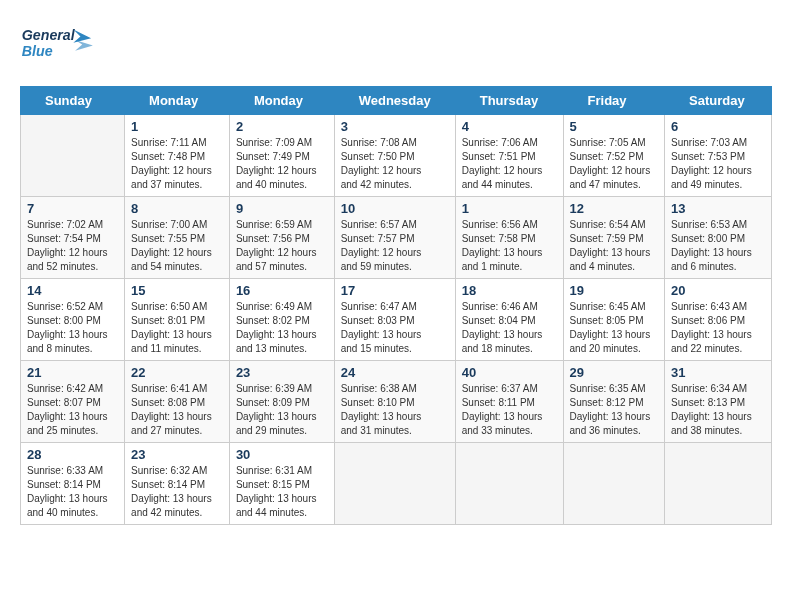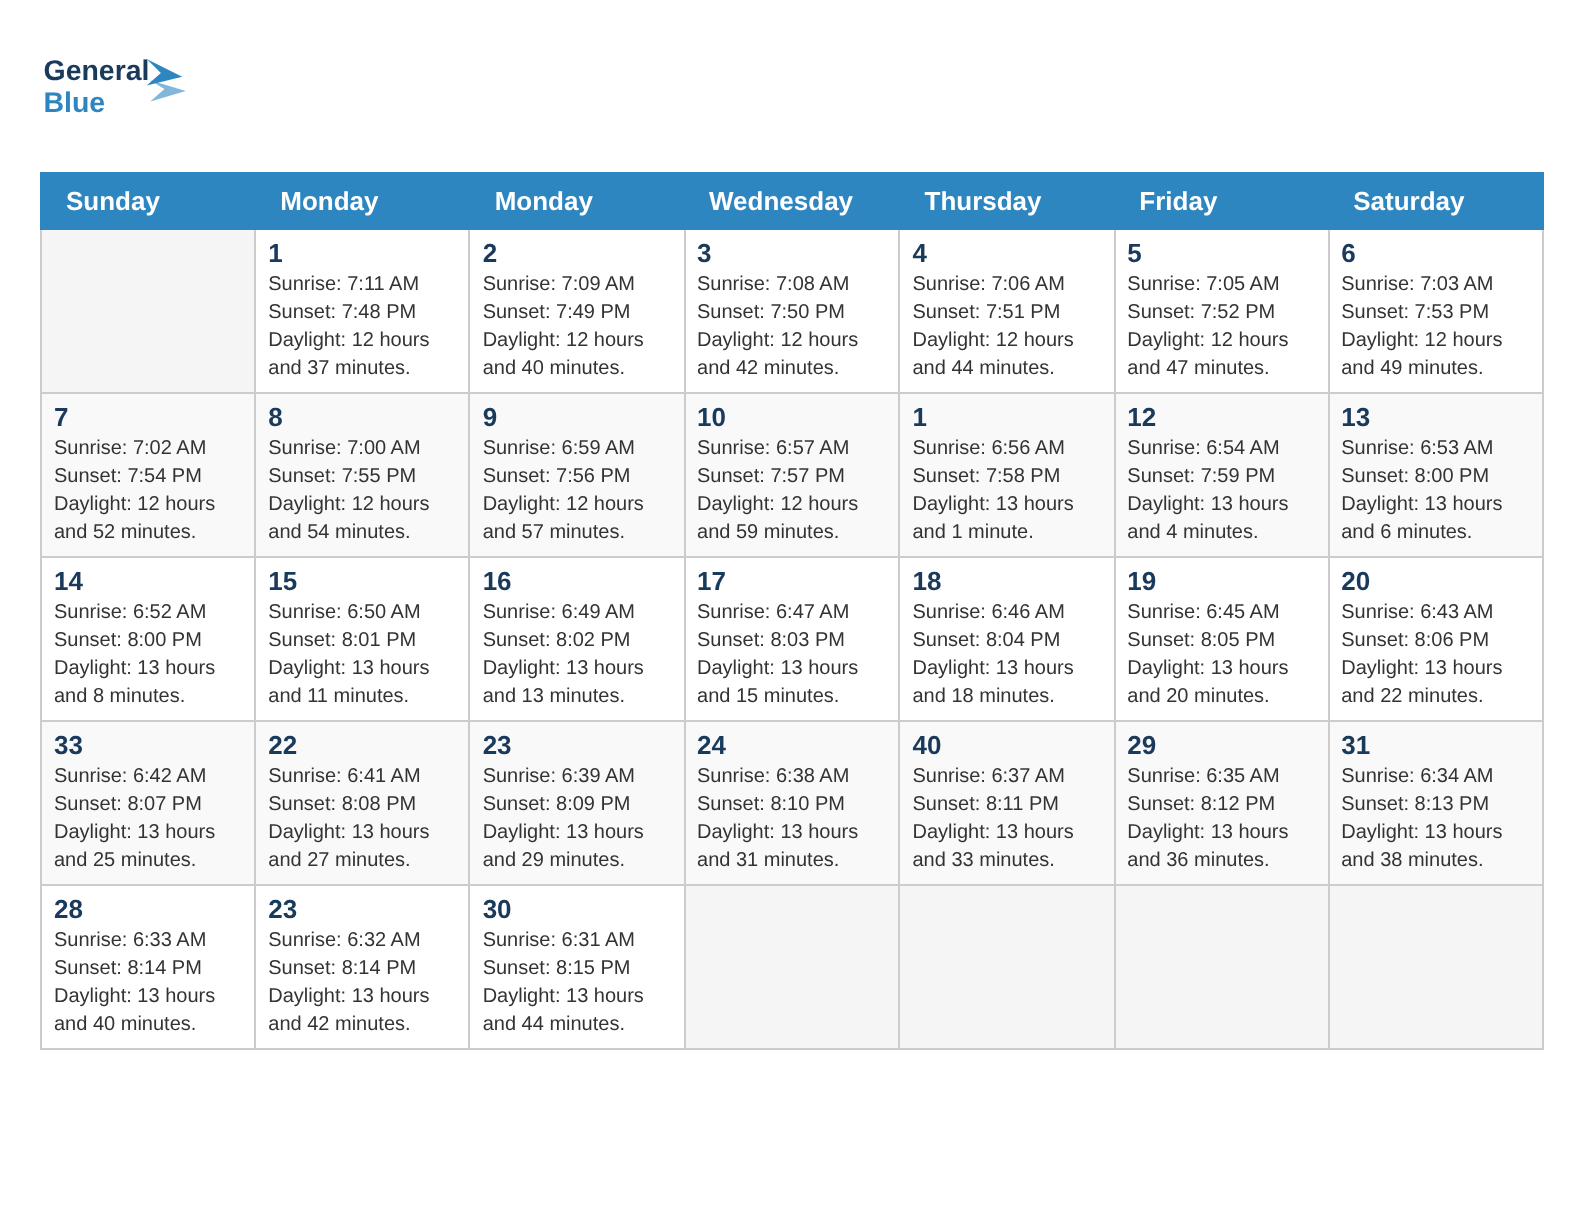--- a/index.html
+++ b/index.html
@@ -13,20 +13,21 @@
     .header {
       display: flex;
       justify-content: space-between;
       align-items: flex-start;
       margin-bottom: 16px;
     }
     .logo {
       display: flex;
       flex-direction: column;
       align-items: flex-end;
+      font-style: italic;
     }
     .logo-wrapper {
       display: flex;
       align-items: center;
       gap: 4px;
     }
     .title-block {
       text-align: right;
     }
     .main-title {
@@ -41,21 +42,21 @@
     .calendar {
       width: 100%;
       border-collapse: collapse;
       font-size: 11px;
     }
     .calendar thead th {
       background: #2e86c1;
       color: #fff;
       font-weight: bold;
       font-size: 13px;
-      padding: 6px 12px;
+      padding: 6px 24px;
       text-align: left;
       border: 1px solid #2e86c1;
     }
     .calendar tbody td {
       border: 1px solid #ccc;
       vertical-align: top;
       padding: 4px 6px;
       width: 108px;
       min-height: 80px;
     }
@@ -202,21 +203,21 @@
           <span class="day-num">19</span>
           <div class="day-info">Sunrise: 6:45 AM<br>Sunset: 8:05 PM<br>Daylight: 13 hours<br>and 20 minutes.</div>
         </td>
         <td>
           <span class="day-num">20</span>
           <div class="day-info">Sunrise: 6:43 AM<br>Sunset: 8:06 PM<br>Daylight: 13 hours<br>and 22 minutes.</div>
         </td>
       </tr>
       <tr>
         <td>
-          <span class="day-num">33</span>
+          <span class="day-num">21</span>
           <div class="day-info">Sunrise: 6:42 AM<br>Sunset: 8:07 PM<br>Daylight: 13 hours<br>and 25 minutes.</div>
         </td>
         <td>
           <span class="day-num">22</span>
           <div class="day-info">Sunrise: 6:41 AM<br>Sunset: 8:08 PM<br>Daylight: 13 hours<br>and 27 minutes.</div>
         </td>
         <td>
           <span class="day-num">23</span>
           <div class="day-info">Sunrise: 6:39 AM<br>Sunset: 8:09 PM<br>Daylight: 13 hours<br>and 29 minutes.</div>
         </td>

